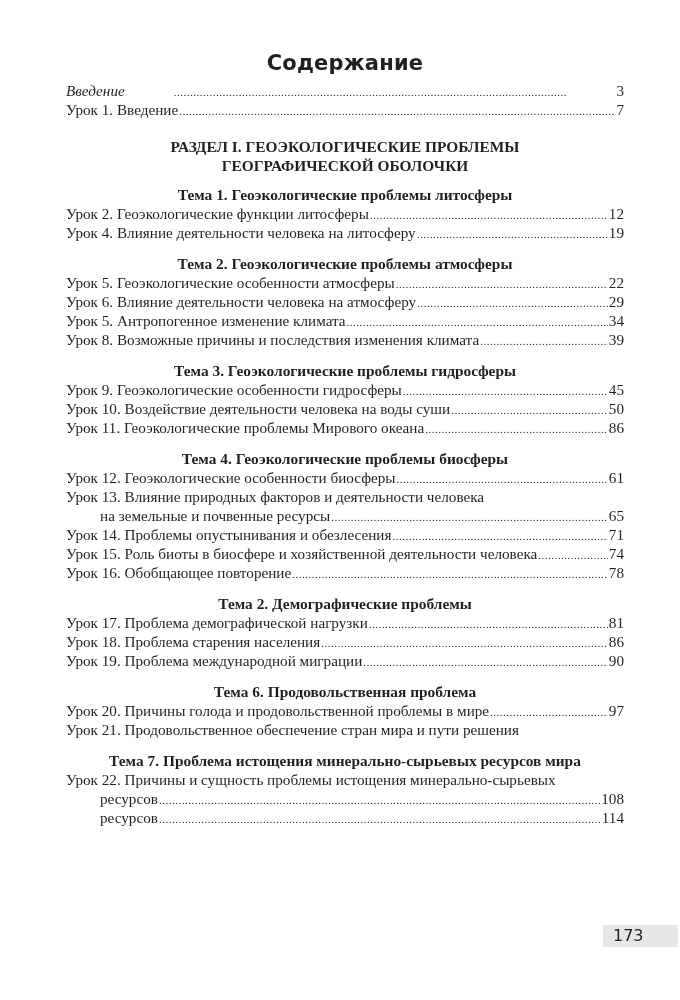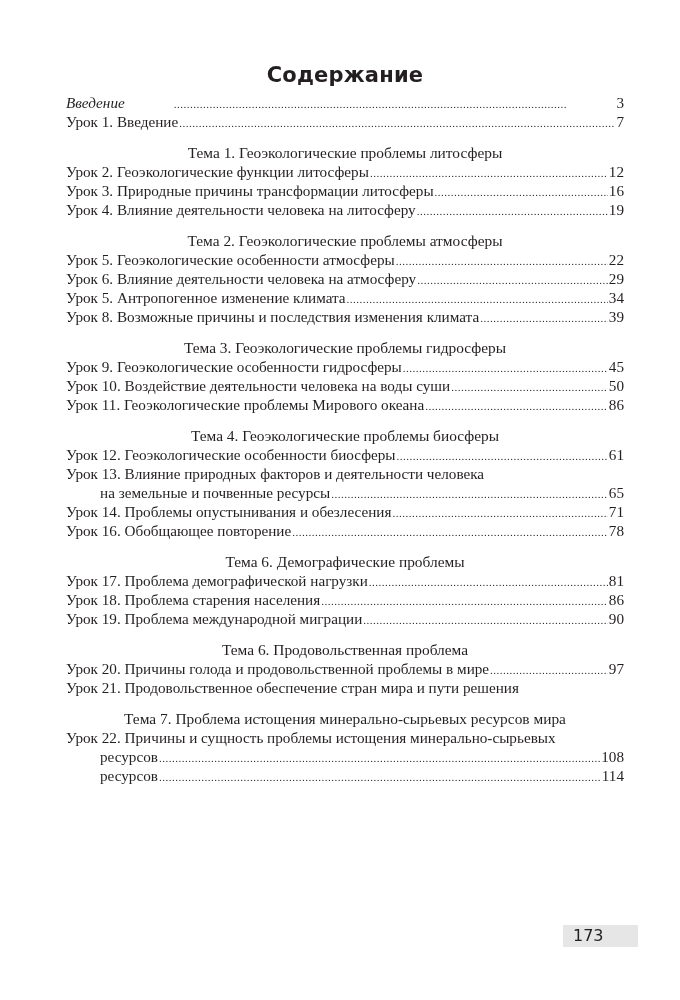--- a/index.html
+++ b/index.html
@@ -1,57 +1,56 @@
 <!DOCTYPE html>
 <html><head>
 <meta charset="utf-8">
 <style>
   html, body { margin:0; padding:0; background:#ffffff; }
   body { width:680px; height:1000px; position:relative; overflow:hidden; color:#231f20; }
-  .page { position:absolute; left:66px; top:60px; width:558px; font-family:"Liberation Serif", "DejaVu Serif", serif; font-size:15.2px; }
+  .page { position:absolute; left:66px; top:48px; width:558px; font-family:"Liberation Serif", "DejaVu Serif", serif; font-size:15.2px; }
   .title { font-family:"DejaVu Sans", "Liberation Sans", sans-serif; font-weight:bold; font-size:21px; text-align:center; margin:0; height:34px; line-height:30px; letter-spacing:0.2px; }
   .row { display:flex; align-items:baseline; height:19px; line-height:19px; white-space:nowrap; }
   .row .lbl { flex:0 0 auto; }
   .row .dots { flex:1 1 auto; overflow:hidden; margin:0 1px; letter-spacing:0.5px; color:#231f20; }
   .row .dots::after { content:"..............................................................................................................................................................................................................................."; font-size:11px; }
   .row .pg { flex:0 0 auto; }
   .row.ital .lbl { font-style:italic; }
   .row.cont { padding-left:34px; }
   .row.first { height:18px; line-height:18px;gap:48px; }
   .section { text-align:center; font-weight:bold; font-size:15.4px; line-height:19px; margin-top:18px; margin-bottom:0; }
-  .topic { text-align:center; font-weight:normal; font-size:15.4px; line-height:19px; margin-top:12px; height:19px; }
+  .topic { text-align:center; font-weight:bold; font-size:15.4px; line-height:19px; margin-top:12px; height:19px; }
   .section + .topic { margin-top:10px; }
-  .pagenum { position:absolute; left:563px; top:925px; width:75px; height:22px; background:#e6e6e7; font-family:"DejaVu Sans", "Liberation Sans", sans-serif; font-size:16px; line-height:22px; padding-left:10px; box-sizing:border-box; color:#231f20; }
+  .pagenum { position:absolute; left:603px; top:925px; width:75px; height:22px; background:#e6e6e7; font-family:"DejaVu Sans", "Liberation Sans", sans-serif; font-size:16px; line-height:22px; padding-left:10px; box-sizing:border-box; color:#231f20; }
 </style>
 </head>
 <body>
 
 <div class="page">
   <h1 class="title">Содержание</h1>
   <div id="toc">
       <div class="row ital first">
         <span class="lbl">Введение</span>
         <span class="dots"></span>
         <span class="pg">3</span>
       </div>
       <div class="row">
         <span class="lbl">Урок 1. Введение</span>
         <span class="dots"></span>
         <span class="pg">7</span>
       </div>
+      <div class="section">
+        <div>РАЗДЕЛ I. ГЕОЭКОЛОГИЧЕСКИЕ ПРОБЛЕМЫ</div>
+        <div>ГЕОГРАФИЧЕСКОЙ ОБОЛОЧКИ</div>
+      </div>
       <div class="topic">Тема 1. Геоэкологические проблемы литосферы</div>
       <div class="row">
         <span class="lbl">Урок 2. Геоэкологические функции литосферы</span>
         <span class="dots"></span>
         <span class="pg">12</span>
-      </div>
-      <div class="row">
-        <span class="lbl">Урок 3. Природные причины трансформации литосферы</span>
-        <span class="dots"></span>
-        <span class="pg">16</span>
       </div>
       <div class="row">
         <span class="lbl">Урок 4. Влияние деятельности человека на литосферу</span>
         <span class="dots"></span>
         <span class="pg">19</span>
       </div>
       <div class="topic">Тема 2. Геоэкологические проблемы атмосферы</div>
       <div class="row">
         <span class="lbl">Урок 5. Геоэкологические особенности атмосферы</span>
         <span class="dots"></span>
@@ -101,25 +100,30 @@
         <span class="lbl">на земельные и почвенные ресурсы</span>
         <span class="dots"></span>
         <span class="pg">65</span>
       </div>
       <div class="row">
         <span class="lbl">Урок 14. Проблемы опустынивания и обезлесения</span>
         <span class="dots"></span>
         <span class="pg">71</span>
       </div>
       <div class="row">
+        <span class="lbl">Урок 15. Роль биоты в биосфере и хозяйственной деятельности человека</span>
+        <span class="dots"></span>
+        <span class="pg">74</span>
+      </div>
+      <div class="row">
         <span class="lbl">Урок 16. Обобщающее повторение</span>
         <span class="dots"></span>
         <span class="pg">78</span>
       </div>
-      <div class="topic">Тема 6. Демографические проблемы</div>
+      <div class="topic">Тема 2. Демографические проблемы</div>
       <div class="row">
         <span class="lbl">Урок 17. Проблема демографической нагрузки</span>
         <span class="dots"></span>
         <span class="pg">81</span>
       </div>
       <div class="row">
         <span class="lbl">Урок 18. Проблема старения населения</span>
         <span class="dots"></span>
         <span class="pg">86</span>
       </div>

